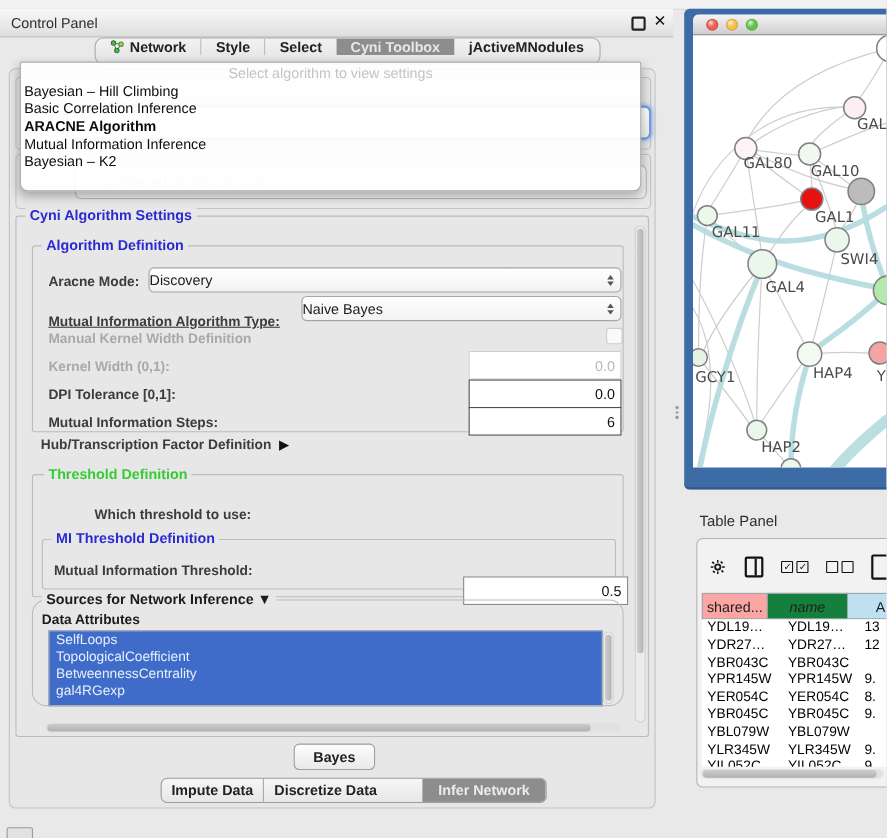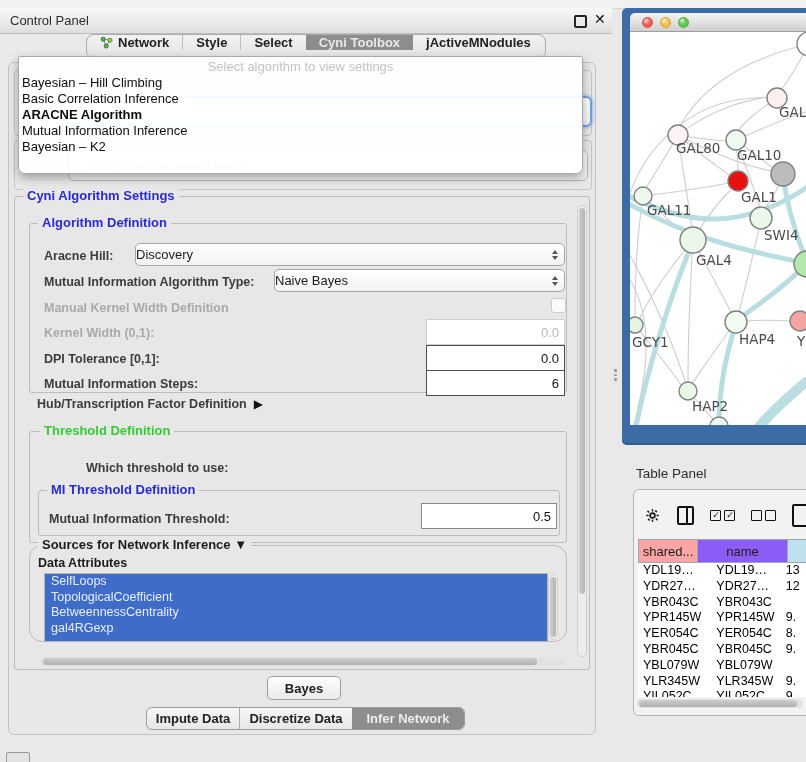--- a/index.html
+++ b/index.html
@@ -168,30 +168,30 @@
   <div id="bg-combo-gal" class="abs">
     <span>galFiltered.sif default node</span>
   </div>
 
   <div id="settings" class="abs">
     <span class="gtitle blue" style="left:8px;">Cyni Algorithm Settings</span>
 
     <div class="groupbox" style="left:14px;top:26px;width:538px;height:170px;">
       <span class="gtitle blue" style="left:8px;">Algorithm Definition</span>
 
-      <span class="lbl" style="left:14px;top:25px;">Aracne Hill:</span>
+      <span class="lbl" style="left:14px;top:25px;">Aracne Mode:</span>
       <div class="combo" style="left:105px;top:19px;width:430px;height:23px;">
         <span>Discovery</span>
         <span class="spinner">
             <b class="spin-u"></b>
             <b class="spin-d"></b>
           </span>
       </div>
 
-      <span class="lbl" style="left:14px;top:51px;">Mutual Information Algorithm Type:</span>
+      <span class="lbl" style="left:14px;top:61px;text-decoration:underline;">Mutual Information Algorithm Type:</span>
       <div class="combo" style="left:244px;top:45px;width:291px;height:23px;">
         <span>Naive Bayes</span>
         <span class="spinner">
             <b class="spin-u"></b>
             <b class="spin-d"></b>
           </span>
       </div>
 
       <span class="lbl dis" style="left:14px;top:77px;">Manual Kernel Width Definition</span>
       <span id="manual-kernel-checkbox"></span>
@@ -218,21 +218,21 @@
     </div>
 
     <div class="groupbox" style="left:14px;top:234px;width:538px;height:112px;">
       <span class="gtitle green" style="left:10px;">Threshold Definition</span>
 
       <span class="lbl" style="left:56px;top:29px;">Which threshold to use:</span>
 
       <div class="groupbox" style="left:8px;top:58px;width:522px;height:46px;">
         <span class="gtitle blue" style="left:8px;">MI Threshold Definition</span>
         <span class="lbl" style="left:10px;top:21px;">Mutual Information Threshold:</span>
-        <div class="tinput" style="left:382px;top:12px;width:136px;height:21px;border-color:#8a8a8a;">
+        <div class="tinput" style="left:382px;top:33px;width:150px;height:21px;border-color:#8a8a8a;">
           <span>0.5</span>
         </div>
       </div>
     </div>
 
     <div class="groupbox" style="left:14px;top:348px;width:538px;height:97px;border-radius:13px;">
       <span class="gtitle black" style="left:8px;">
         <span>Sources for Network Inference</span>
         <span>▼</span>
       </span>
@@ -257,21 +257,21 @@
   </div>
 
   <div id="apply" class="abs">Bayes</div>
   <div id="bottom-tabs" class="abs">
       <div class="tab" style="width: 92px;">
         <span>Impute Data</span>
       </div>
       <div class="tab" style="width: 112px;">
         <span>Discretize Data</span>
       </div>
-      <div class="tab sel" style="width: 112px;">
+      <div class="tab sel" style="width: 112px; margin-left: 32px;">
         <span>Infer Network</span>
       </div>
     </div>
 
   <div id="algo-popup" class="abs">
     <div id="popup-placeholder">Select algorithm to view settings</div>
     <div id="algo-options">
         <div class="opt">Bayesian – Hill Climbing</div>
         <div class="opt">Basic Correlation Inference</div>
         <div class="opt bold">ARACNE Algorithm</div>
@@ -384,21 +384,21 @@
           <i>✓</i>
         </span>
       <span class="pair">
           <i></i>
           <i></i>
         </span>
       <span id="ic-doc"></span>
     </div>
     <div id="tbl-header">
         <div class="th" style="background: #fca5a5; width: 60px;">shared...</div>
-        <div class="th" style="background: #8b5cf6; width: 90px;">name</div>
+        <div class="th" style="background: #15803d; width: 73px; font-style: italic;">name</div>
         <div class="th" style="background: rgb(191, 224, 239); width: 60px;">A</div>
       </div>
     <div id="tbl-body">
         <div class="tr">
           <div class="td" style="width: 77px;">YDL19…</div>
           <div class="td" style="width: 73px;">YDL19…</div>
           <div class="td" style="width: 60px;">13</div>
         </div>
         <div class="tr">
           <div class="td" style="width: 77px;">YDR27…</div>

